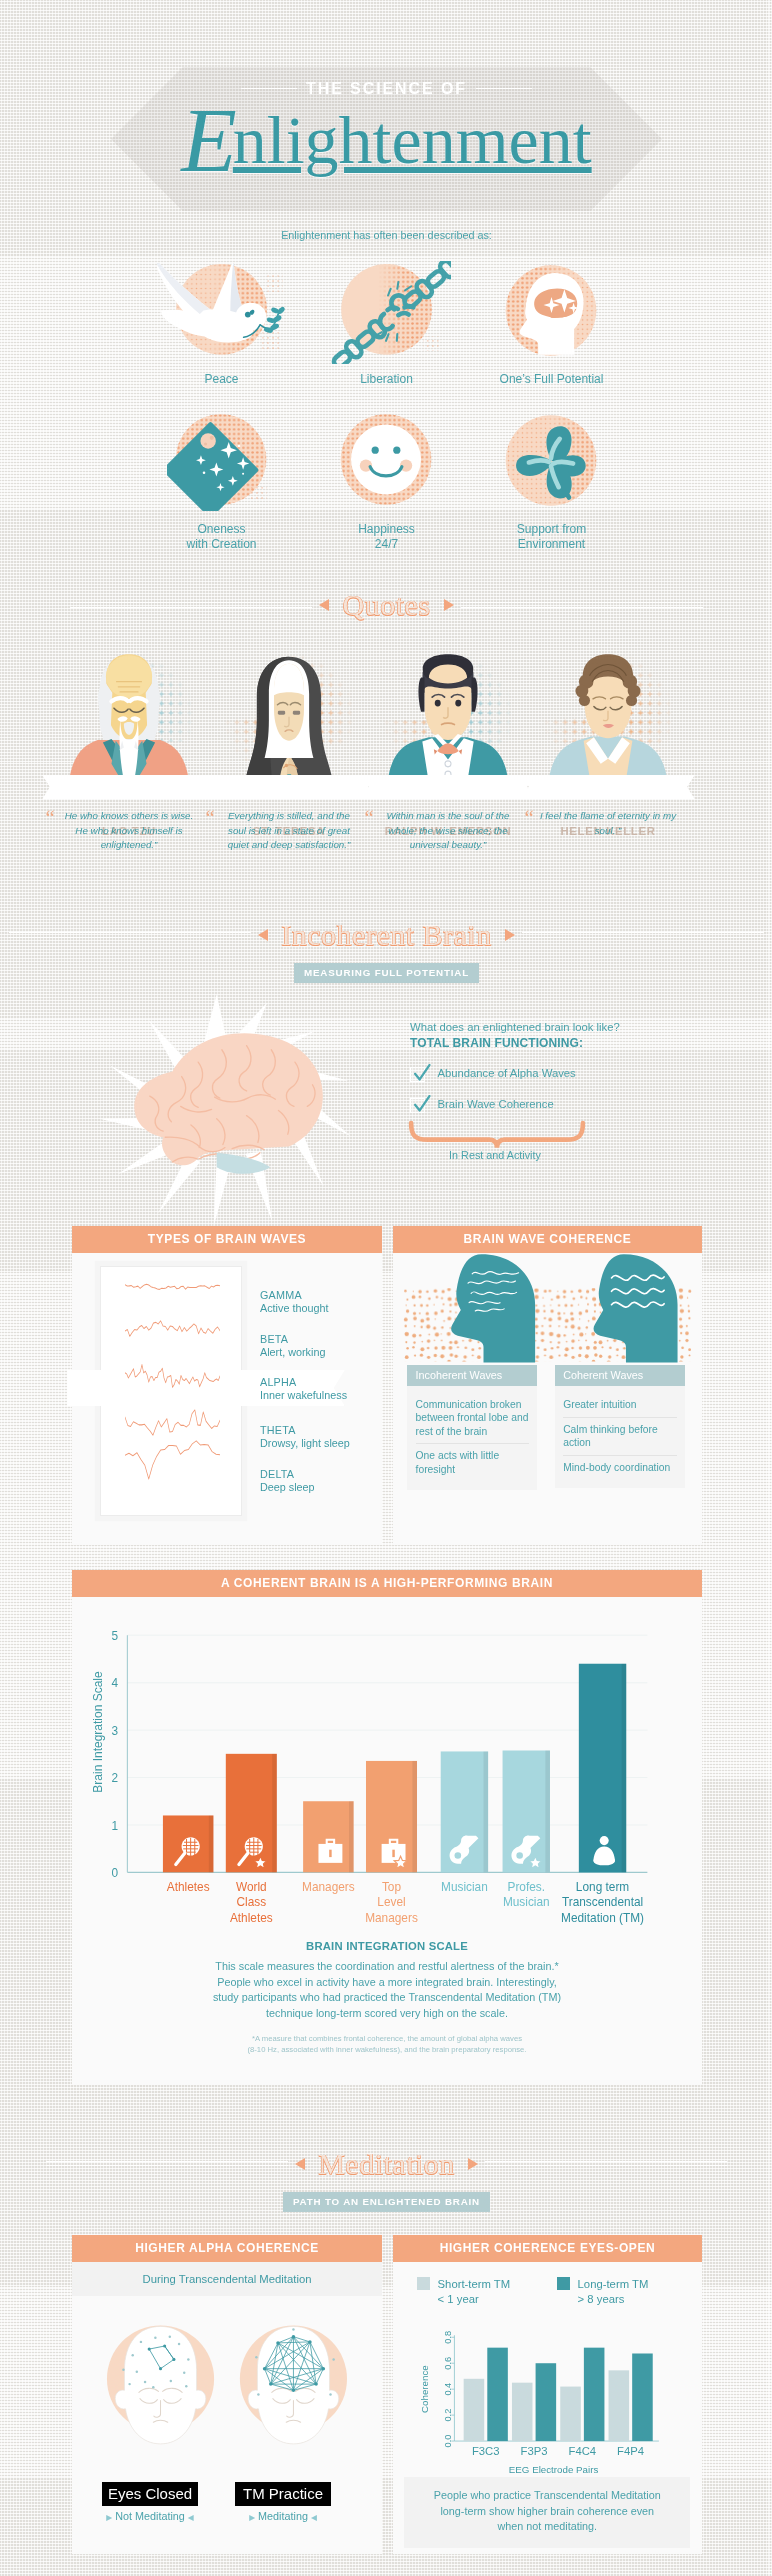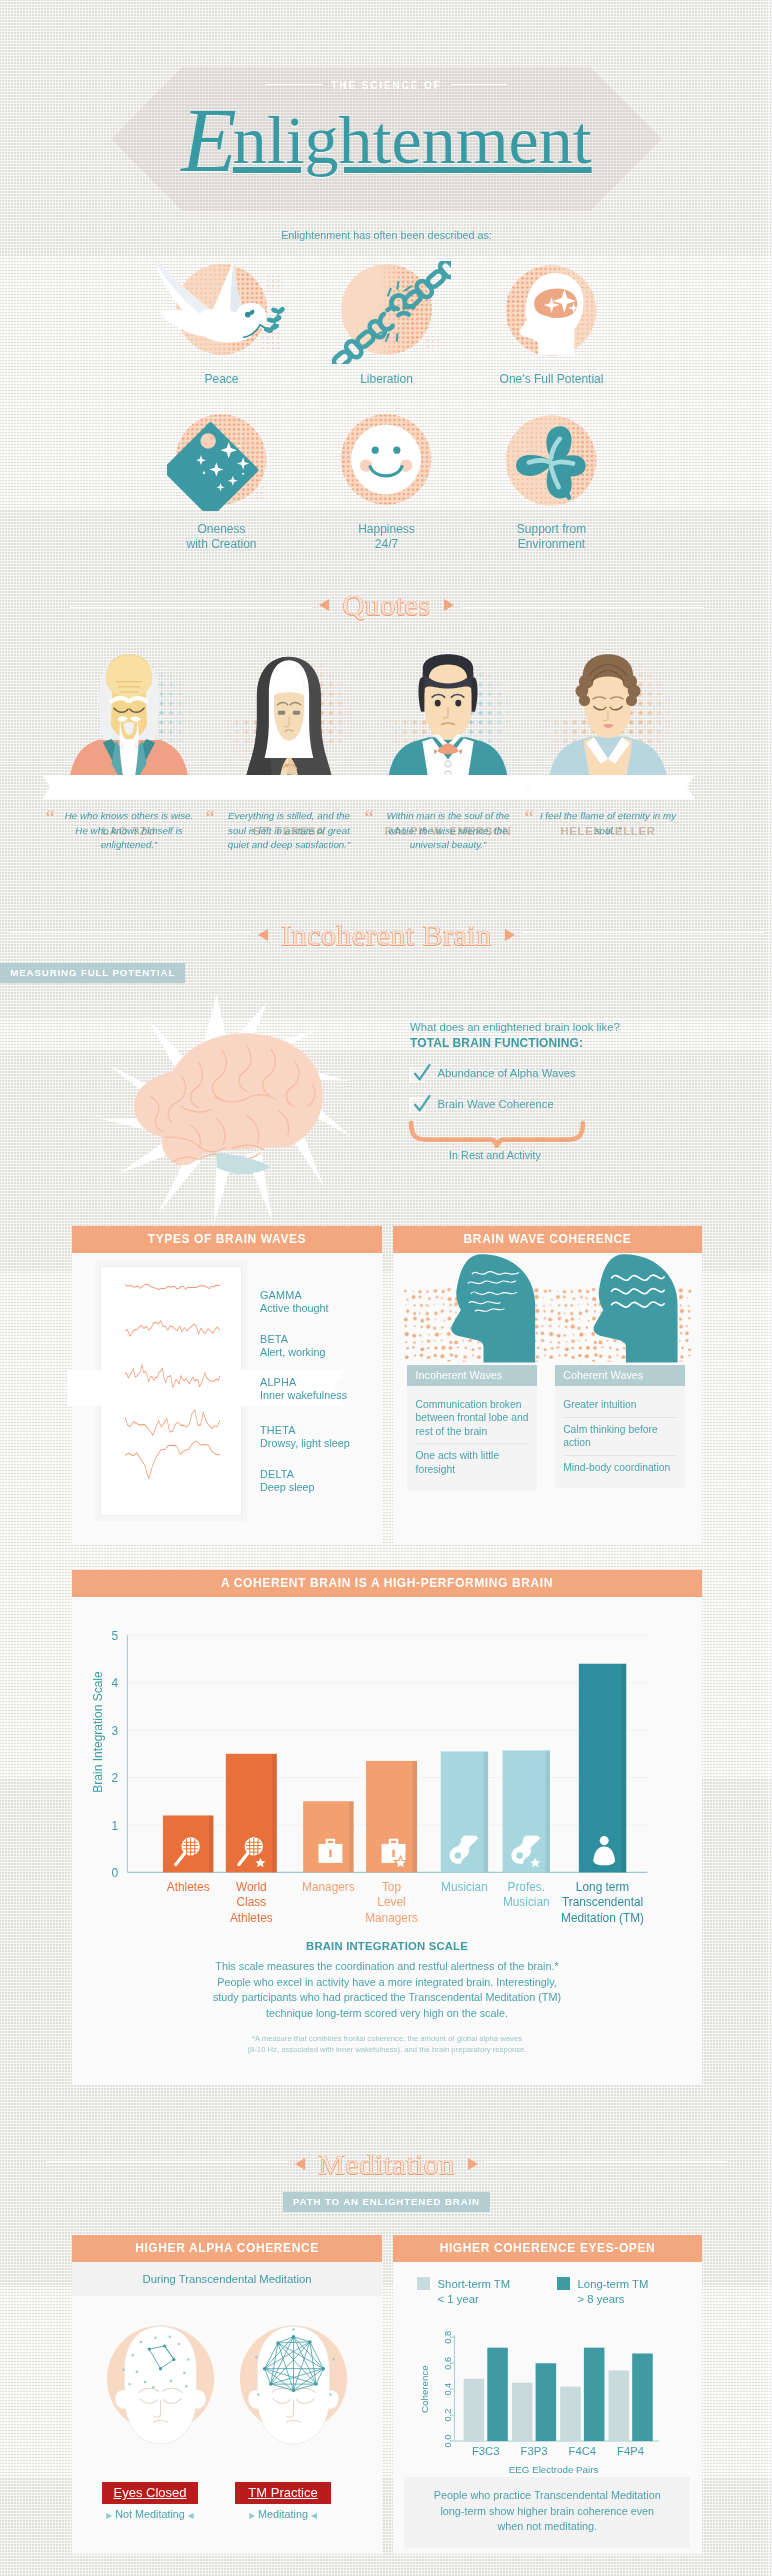--- a/index.html
+++ b/index.html
@@ -17,21 +17,21 @@
     repeating-linear-gradient(90deg, rgba(255,255,255,.70) 0px, rgba(255,255,255,.70) 0.5px, rgba(0,0,0,.020) 0.5px, rgba(0,0,0,.020) 1.5px);
 }
 .sec { position:relative; }
 
 #header { height:222px; position:relative; }
 .hexband { position:absolute; left:111px; top:67px; width:551px; height:144px;
   background:rgba(160,158,150,.14);
   clip-path:polygon(0% 50%, 13% 0%, 87% 0%, 100% 50%, 87% 100%, 13% 100%);
 }
 .kicker { position:absolute; top:80px; left:0; width:773px; text-align:center;
-  font-size:10px; letter-spacing:1.9px; font-weight:bold; color:#ffffff; }
+  font-size:16px; letter-spacing:1.9px; font-weight:bold; color:#ffffff; }
 .kicker .ln { display:inline-block; width:56px; height:1px; background:#ffffff; vertical-align:middle; margin:0 9.3px 3.1px; }
 .bigtitle { position:absolute; top:101px; left:0; width:773px; text-align:center;
   font-family:"Liberation Serif", serif; font-size:68px; color:#3a9aa4; letter-spacing:0px;
   text-shadow:0 1px 1px rgba(255,255,255,.85);text-decoration:underline;}
 .bigtitle .swash { font-style:italic; font-size:91px; line-height:0; position:relative; top:8.2px; letter-spacing:-4.1px; }
 .subline { position:absolute; top:229px; left:0; width:773px; text-align:center;
   font-size:10.8px; color:#4ba3ab; }
 
 #describes { height:355px; }
 .dcell { position:absolute; width:165px; text-align:center; }
@@ -94,21 +94,21 @@
 .bcBody { top:389px; font-size:10.8px; color:#4aa2ab; line-height:1.45; }
 .bcFoot { top:463px; font-size:7.7px; color:#9ec4c9; line-height:1.45; }
 .bcYlabel { position:absolute; left:-77px; top:155px; width:206px; text-align:center; transform:rotate(-90deg);
   font-size:12px; color:#3f9aa4; }
 
 #medit { height:459px; }
 #medit .panel.pL { left:72px; top:108px; width:310px; height:319px; }
 #medit .panel.pR { left:393px; top:108px; width:309px; height:319px; }
 .duringTM { height:34px; line-height:34px; text-align:center; font-size:11.3px; color:#3f9aa4; background:#f2f2f2; }
 .faceCap { position:absolute; width:96px; text-align:center; }
-.faceCap .cap { background:#b91c1c; color:#ffffff; font-size:13px; padding:3.1px 0 3.6px;text-decoration:underline; }
+.faceCap .cap { background:#000000; color:#ffffff; font-size:15px; padding:3.1px 0 3.6px; }
 .faceCap .sub { margin-top:4.6px; font-size:10.8px; color:#4aa2ab; }
 .faceCap .sub .ar { color:#8ec9d1; font-size:7.7px; vertical-align:0.5px; }
 .legend { position:absolute; font-size:11.3px; color:#3f9aa4; line-height:1.28; }
 .legend .sw { display:inline-block; width:13.4px; height:13.4px; vertical-align:-2.1px; margin-right:7.2px; }
 .medNote { position:absolute; left:11.3px; top:242px; width:286px; background:#f2f2f2; padding:11.3px 5.2px 13.4px;
   text-align:center; font-size:10.8px; color:#4aa2ab; line-height:1.42; }
 </style>
 </head>
 <body>
 
@@ -612,21 +612,21 @@
           <span>HELEN KELLER</span>
         </div>
       <div class="qtext"><span class="qmark">“</span><span>I feel the flame of eternity in my soul. ”</span></div>
     </div>
   </div>
 
   <div class="sec" id="ebrain">
     <div class="shead" style="top:4.1px">
       <span class="dbl"></span><span class="tri l"></span><span class="htxt">Incoherent Brain</span><span class="tri r"></span><span class="dbl"></span>
     </div>
-    <div style="position:absolute;top:49px;left:0;width:773px;text-align:left">
+    <div style="position:absolute;top:49px;left:0;width:773px;text-align:center">
       <span class="sbadge">MEASURING FULL POTENTIAL</span>
     </div>
 
     <svg width="330" height="242" viewBox="0 0 640 470" style="position:absolute;left:62px;top:75px">
       <g fill="#ffffff">
         <path d="M300 10 L322 112 L272 116Z"></path>
           <path d="M398 26 L360 120 L330 100Z"></path>
         <path d="M490 82 L392 136 L380 110Z"></path>
           <path d="M556 178 L440 176 L444 148Z"></path>
         <path d="M560 286 L452 228 L466 202Z"></path>

